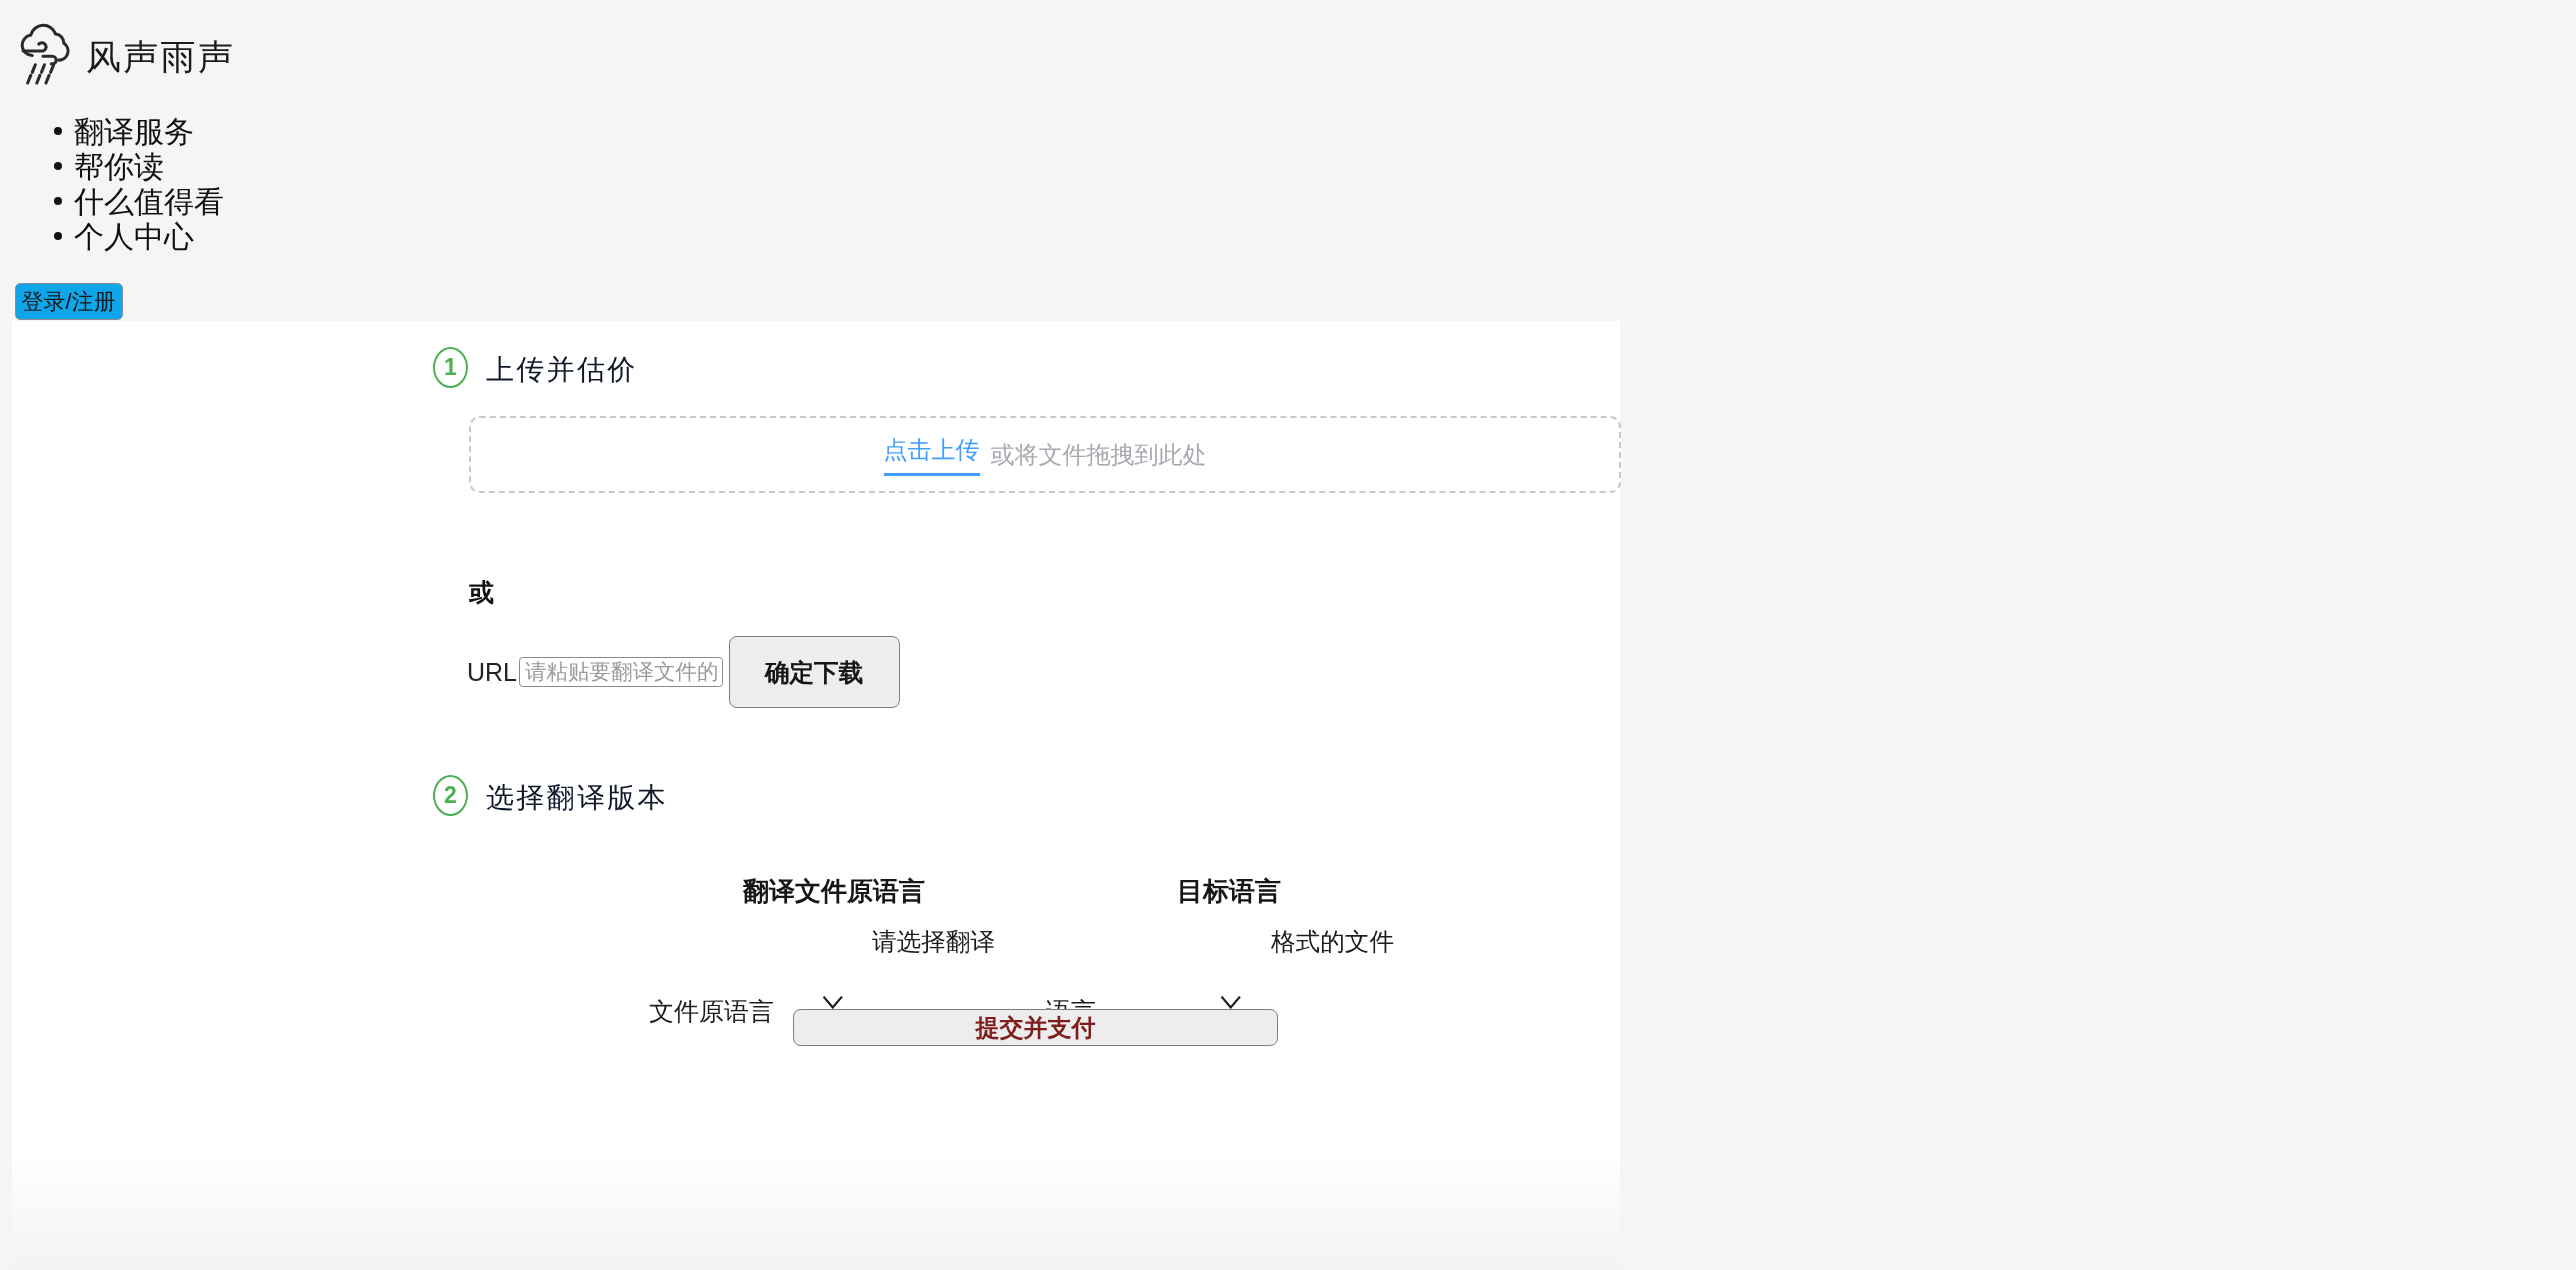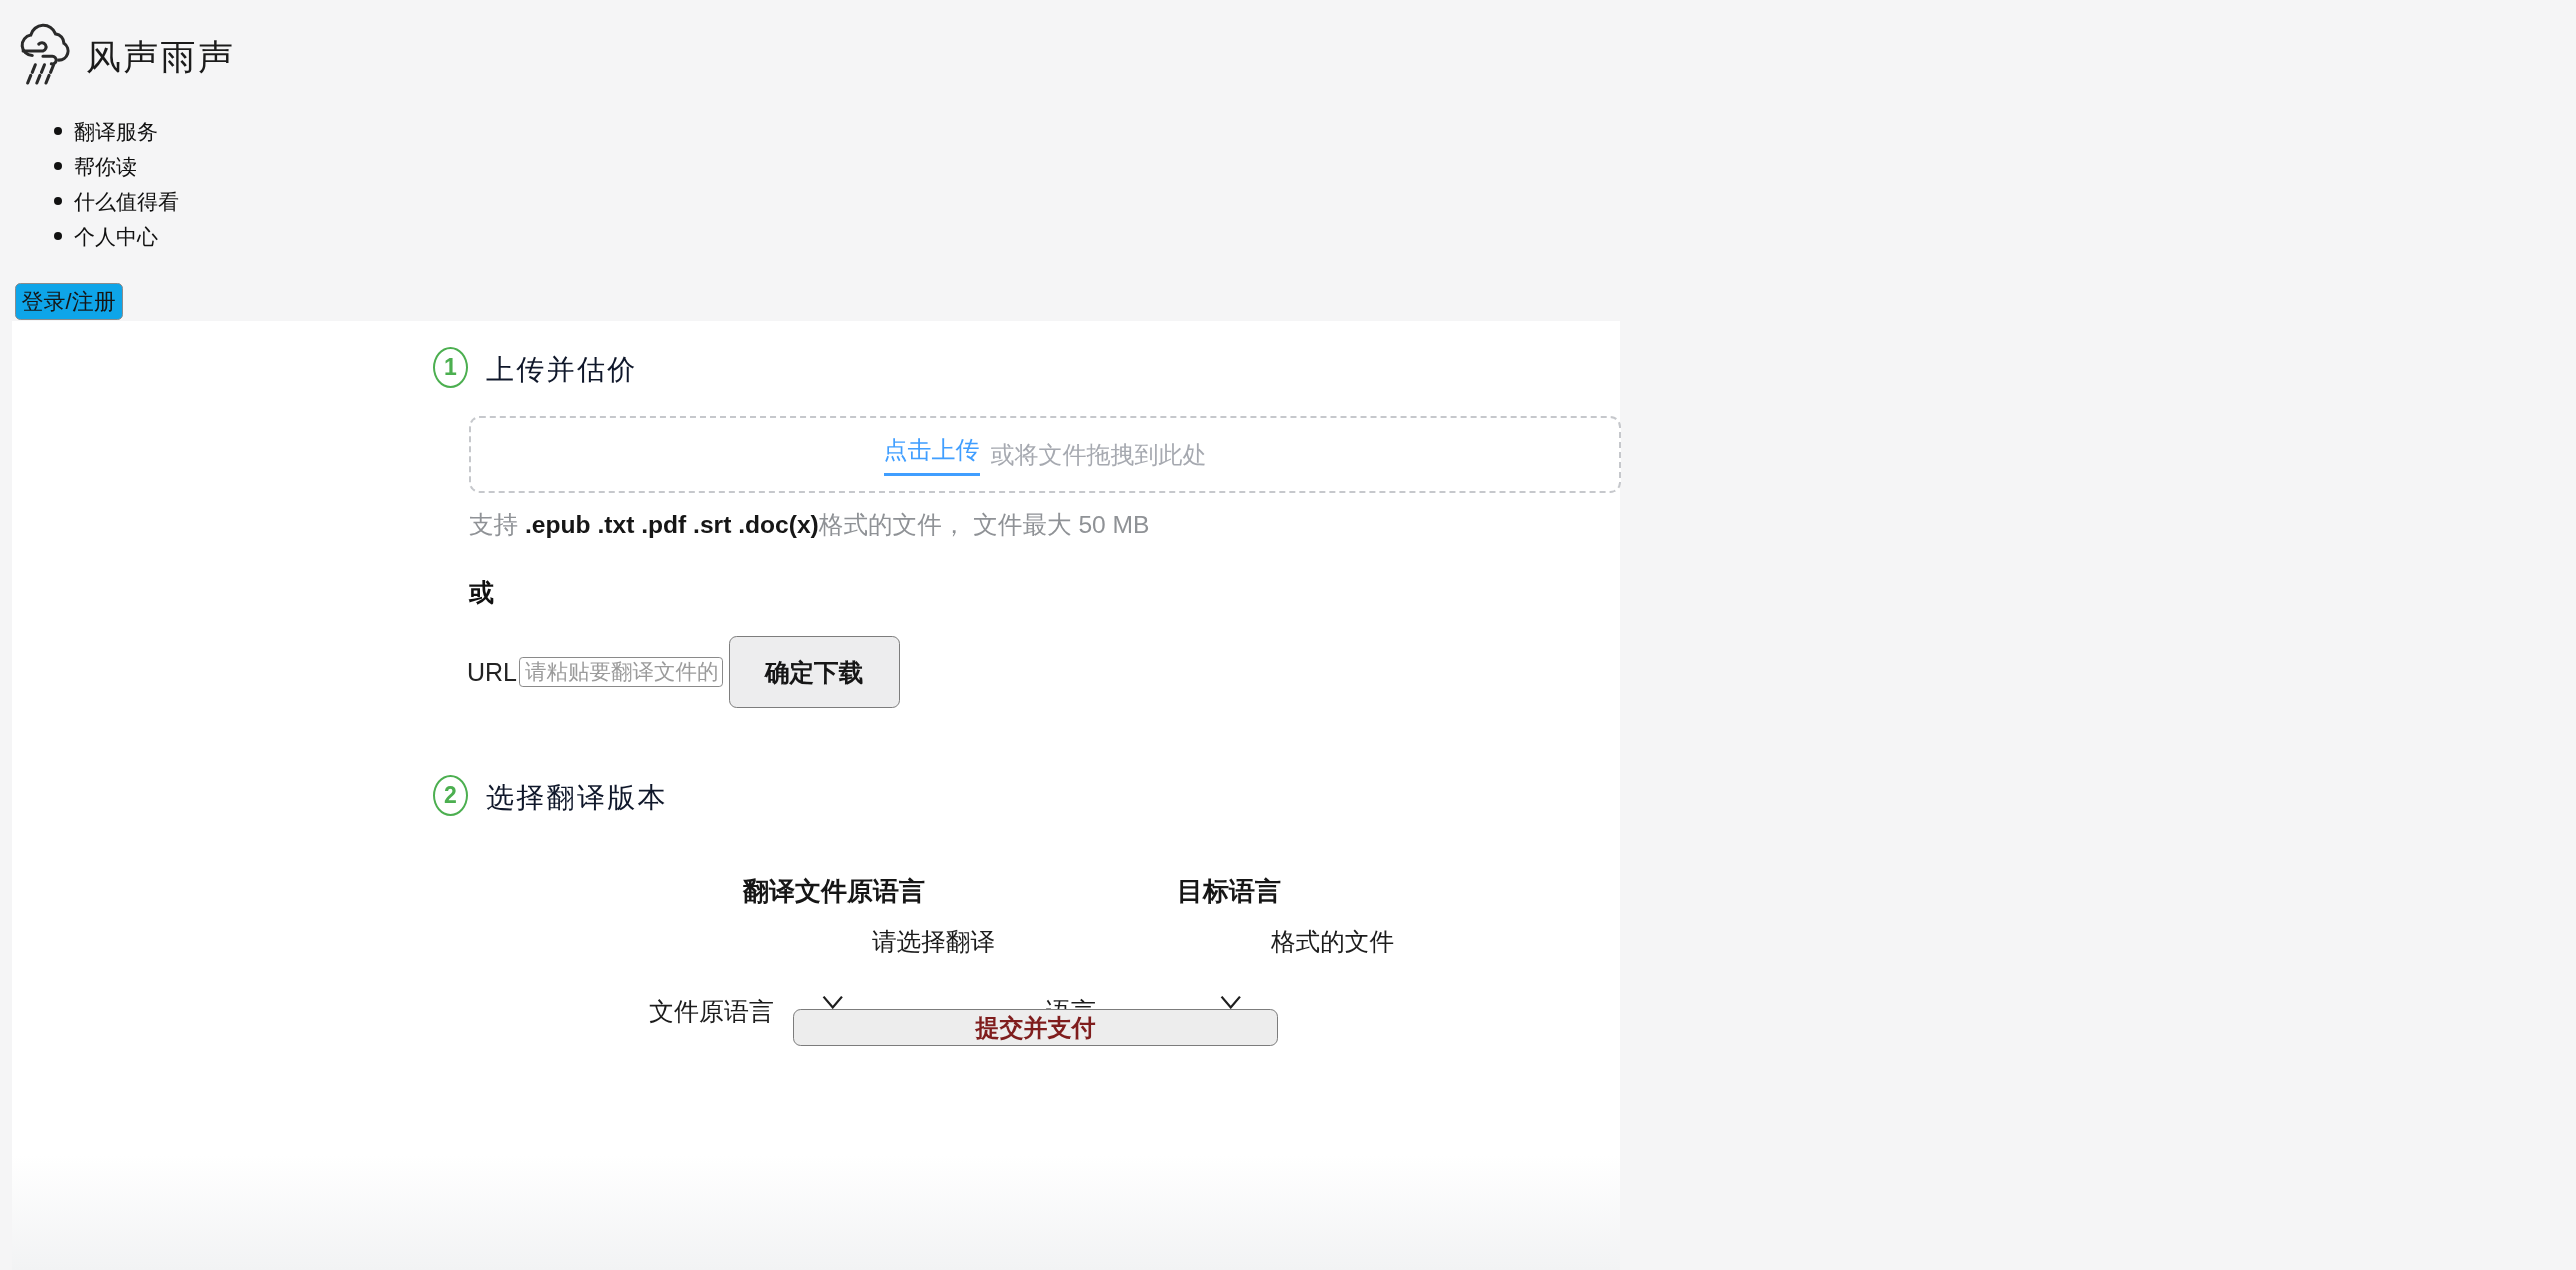--- a/index.html
+++ b/index.html
@@ -27,21 +27,21 @@
     font-size:35px;font-weight:400;letter-spacing:2.3px;color:#1b1b1b;
     white-space:nowrap;
   }
   
   .main-nav{
     position:absolute;left:54px;top:114px;
     list-style:none;margin:0;padding:0;
   }
   .main-nav li{
     position:relative;
-    font-size:21px;line-height:35px;color:#111;
+    font-size:30px;line-height:35px;color:#111;
     padding-left:20px;
     cursor:pointer;white-space:nowrap;
   }
   .main-nav li::before{
     content:"";
     position:absolute;left:0;top:13px;
     width:8.4px;height:8.4px;border-radius:50%;
     background:#111;
   }
   .login-btn{
@@ -201,23 +201,20 @@
   <div class="panel"></div>
 
   <div class="step-badge badge-1">1</div>
   <div class="step-title title-1">上传并估价</div>
 
   <div class="dropzone">
     <span class="upload-link">点击上传</span>
     <span class="drag-hint">或将文件拖拽到此处</span>
   </div>
 
-  <div class="support-line">
-    <span class="muted">支持 </span><span class="formats">.epub .txt .pdf .srt .doc(x)</span><span class="muted">格式的文件， 文件最大 50 MB</span>
-  </div>
 
   <div class="or-divider">或</div>
 
   <div class="url-row">
     <span class="url-label">URL</span>
     <input class="url-input" type="text" placeholder="请粘贴要翻译文件的书籍" style="">
     <button class="download-btn">确定下载</button>
   </div>
 
   <div class="step-badge badge-2">2</div>

